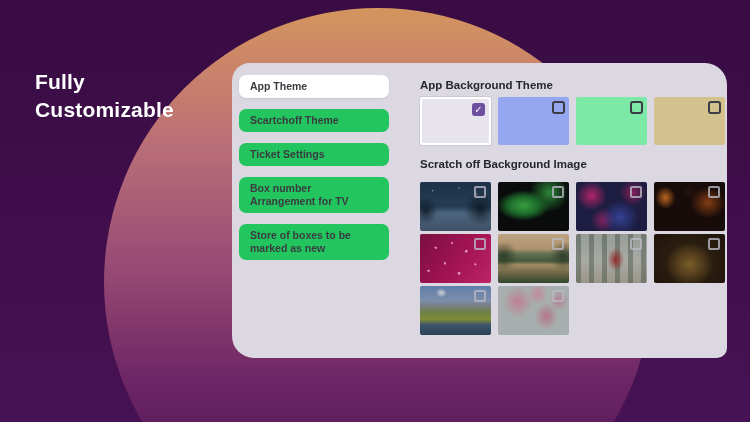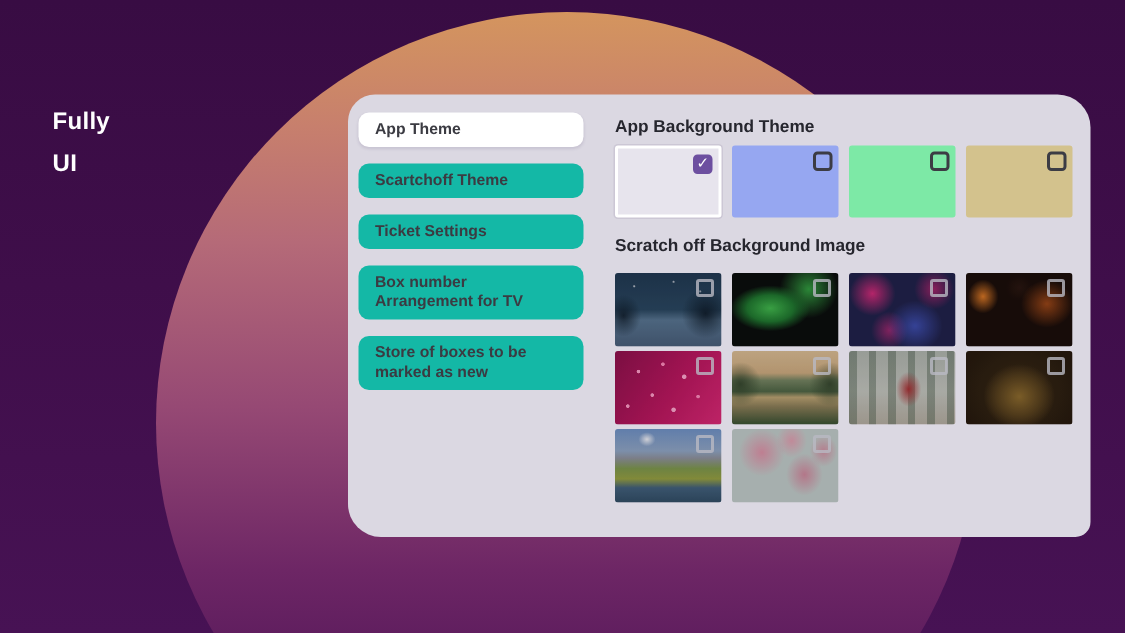--- a/index.html
+++ b/index.html
@@ -10,31 +10,32 @@
     background:linear-gradient(180deg,#380c43 0%,#3f0e4a 45%,#471254 100%);
   }
   
   .glow-circle{
     position:absolute;left:104px;top:8px;width:548px;height:548px;border-radius:50%;
     background:linear-gradient(180deg,#d4955e 0%,#c77f6d 14%,#b56a78 28%,#964974 48%,#6d2665 68%,#4d1356 88%,#471254 100%);
   }
   
   .headline{
     position:absolute;left:35px;top:68px;color:#ffffff;
-    font-size:16px;line-height:28px;font-weight:700;letter-spacing:.2px;
+    font-size:21px;line-height:28px;font-weight:700;letter-spacing:.2px;
   }
   
   .panel{
     position:absolute;left:232px;top:63px;width:495px;height:295px;
     background:#dbd8e2;border-radius:18px 22px 10px 22px;
     display:flex;
+    gap:10px;
   }
   .sidebar{padding:12px 0 0 7px;width:163px;flex:none;}
   .side-btn{
-    width:150px;background:#14b8a6;border-radius:7px;
+    width:150px;background:#22c55e;border-radius:7px;
     padding:5px 11px;margin-bottom:11px;
     font-size:10.5px;line-height:13px;font-weight:700;color:#3b3b42;
     cursor:pointer;
   }
   .side-btn.active{background:#ffffff;box-shadow:0 1px 2px rgba(60,40,90,.12);}
   .main{padding:16px 0 0 15px;flex:1;}
   .sec-title{font-size:11.5px;font-weight:700;color:#26262e;margin:0 0 6px 0;}
   .swatch-row{display:flex;gap:7px;margin-bottom:13px;}
   .swatch{
     position:relative;width:71px;height:48px;border-radius:2px;cursor:pointer;
@@ -114,21 +115,21 @@
     #c2cfca;}
 </style>
 </head>
 <body>
 
 <div class="stage">
   <div class="glow-circle"></div>
 
   <div class="headline">
     <div>Fully</div>
-    <div>UI</div>
+    <div>Customizable</div>
   </div>
 
   <div class="panel">
     <nav class="sidebar" id="sidebar">
         <div class="side-btn active">App Theme</div>
         <div class="side-btn">Scartchoff Theme</div>
         <div class="side-btn">Ticket Settings</div>
         <div class="side-btn">Box number Arrangement for TV</div>
         <div class="side-btn">Store of boxes to be marked as new</div>
       </nav>

